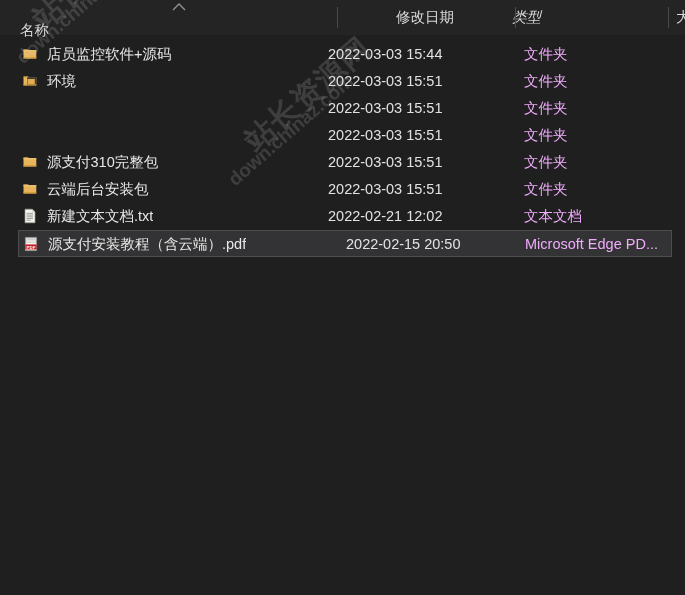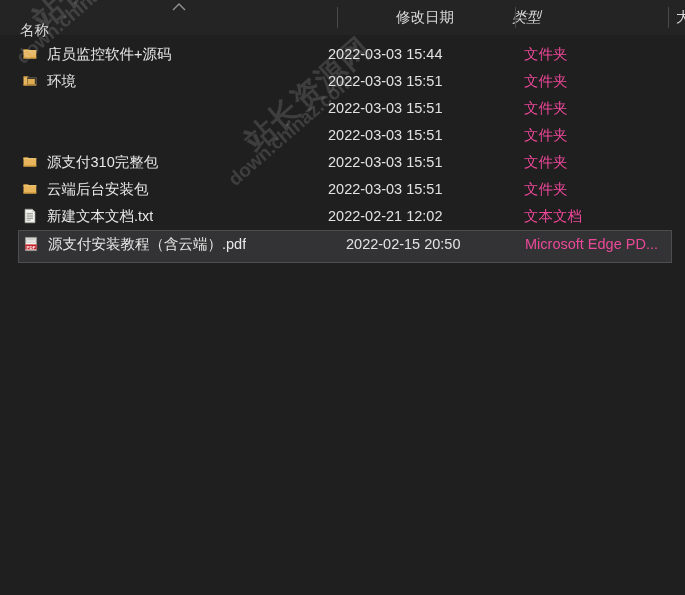--- a/index.html
+++ b/index.html
@@ -76,40 +76,40 @@
   .row {
     position: relative;
     height: 27px;
     box-sizing: border-box;
   }
   .row.selected {
     background: #333335;
     border: 1px solid #4d4d4f;
     margin-left: 18px;
     margin-right: 13px;
-    height: 33px;
+    height: 27px;
   }
   .row.selected .cell-name  { left: 4px; }
   .row.selected .cell-date  { left: 327px; }
   .row.selected .cell-type  { left: 506px; }
 
   .cell {
     position: absolute;
     top: 0;
     height: 25px;
     line-height: 26px;
     font-size: 14.5px;
     color: #e8e8e8;
     white-space: nowrap;
     overflow: hidden;
     cursor: default;
   }
   .cell-name { left: 22px; width: 310px; }
   .cell-date { left: 328px; width: 165px; color: #e2e2e2; }
-  .cell-type { left: 524px; width: 150px; color: #ec4899; }
+  .cell-type { left: 524px; width: 150px; color: #f0abfc; }
 
   .name-wrap {
     display: flex;
     align-items: center;
     height: 25px;
   }
   .icon {
     width: 16px;
     height: 16px;
     flex: 0 0 16px;

